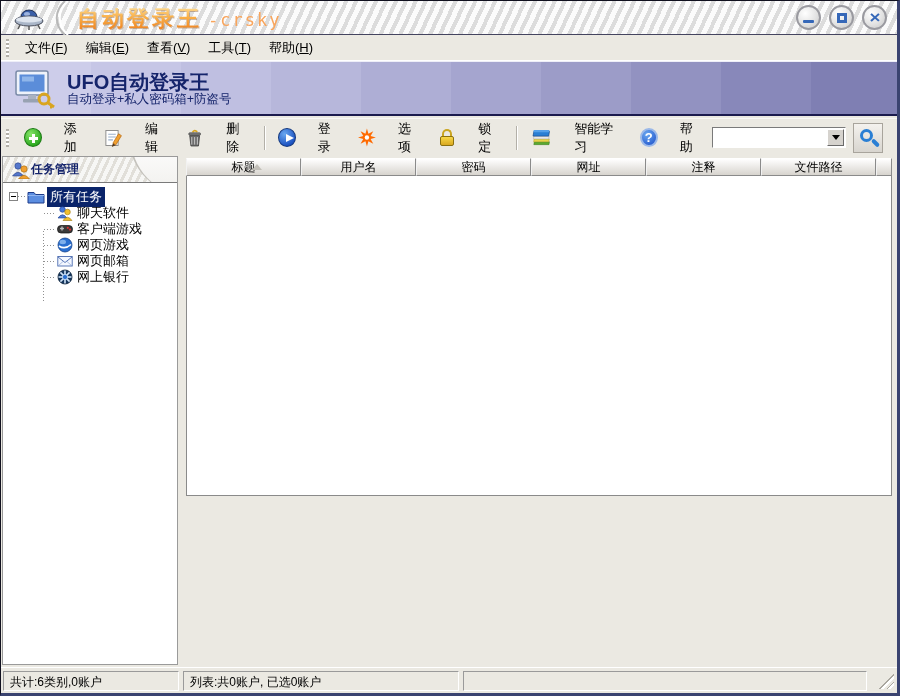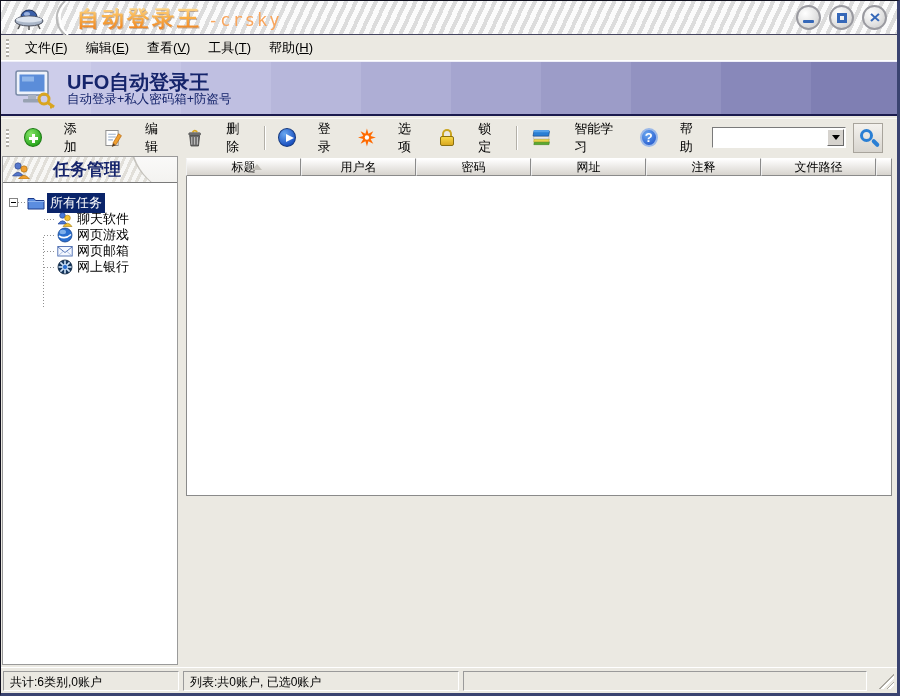--- a/index.html
+++ b/index.html
@@ -76,23 +76,23 @@
     display:flex;align-items:center;justify-content:center;position:relative;}
   .lens{width:13px;height:13px;border:3px solid #2a7fd4;border-radius:50%;margin:-4px 0 0 -4px;}
   .lens-handle{position:absolute;left:17px;top:17px;width:9px;height:4px;background:#2a7fd4;border-radius:2px;transform:rotate(45deg);}
   
   .left-panel{position:absolute;left:1px;top:155px;width:176px;bottom:28px;background:#fff;border:1px solid #9a9a9a;}
   .lp-header{position:relative;height:26px;overflow:hidden;border-bottom:1px solid #7a7a7a;
     background:repeating-linear-gradient(115deg,#f7f7f5 0 4px,#e1dfd9 4px 7px);
     display:flex;align-items:center;}
   .lp-swoosh{position:absolute;right:-22px;top:-20px;width:70px;height:58px;background:linear-gradient(#ffffff,#f0efec);
     border-left:2px solid #c4c2bc;border-radius:0 0 0 70px;}
-  .lp-title{margin-left:22px;font-size:17px;font-weight:bold;color:#15246b;position:relative;}
+  .lp-title{margin-left:0;font-size:12px;font-weight:bold;color:#15246b;position:relative;}
   .lp-icon{margin-left:8px;width:20px;height:18px;position:relative;}
-  .tree{position:relative;padding-top:5px;font-size:13px;margin-top:6px;}
+  .tree{position:relative;padding-top:5px;font-size:13px;}
   .vline{position:absolute;left:40px;top:48px;width:1px;height:72px;
     background:repeating-linear-gradient(180deg,#909090 0 1px,transparent 1px 3px);}
   .tree-root{display:flex;align-items:center;height:17px;padding-left:6px;}
   .expander{width:9px;height:9px;border:1px solid #848484;background:#fff;position:relative;flex:none;}
   .expander span{position:absolute;left:1px;top:3px;width:5px;height:1px;background:#000;}
   .stub{width:7px;height:1px;flex:none;background:repeating-linear-gradient(90deg,#909090 0 1px,transparent 1px 3px);}
   .stub2{width:12px;height:1px;flex:none;background:repeating-linear-gradient(90deg,#909090 0 1px,transparent 1px 3px);}
   .tree-root svg{margin:0 2px;flex:none;}
   .sel-label{background:#0a246a;color:#fff;padding:1px 3px;white-space:nowrap;}
   .tree-child{display:flex;align-items:center;height:16px;padding-left:41px;position:relative;}
@@ -289,20 +289,31 @@
           <circle cx="5.5" cy="4.5" r="2.8" fill="#4a7ad8" stroke="#1c3a8a" stroke-width="0.6"></circle>
           <path d="M1,13 q4.5,-6.5 9,0 z" fill="#4a7ad8" stroke="#1c3a8a" stroke-width="0.6"></path>
           <circle cx="10.5" cy="7" r="2.8" fill="#f2c030" stroke="#a07810" stroke-width="0.6"></circle>
           <path d="M6,15.5 q4.5,-6.5 9,0 z" fill="#f2c030" stroke="#a07810" stroke-width="0.6"></path>
         </svg>
         <span class="lbl">聊天软件</span>
       </div>
       <div class="tree-child">
         <span class="stub2"></span>
         <svg width="16" height="16" viewBox="0 0 16 16">
+          <rect x="0.5" y="4.5" width="15" height="7.5" rx="3.5" fill="#3a3a3a" stroke="#111" stroke-width="0.7"></rect>
+          <rect x="3" y="6.8" width="4" height="1.4" fill="#bbb"></rect>
+          <rect x="4.3" y="5.5" width="1.4" height="4" fill="#bbb"></rect>
+          <circle cx="10.8" cy="6.8" r="1.1" fill="#e03030"></circle>
+          <circle cx="13" cy="8.6" r="1.1" fill="#e03030"></circle>
+        </svg>
+        <span class="lbl">客户端游戏</span>
+      </div>
+      <div class="tree-child">
+        <span class="stub2"></span>
+        <svg width="16" height="16" viewBox="0 0 16 16">
           <circle cx="8" cy="8" r="7" fill="#2a6fd0" stroke="#14418a" stroke-width="0.8"></circle>
           <ellipse cx="5.8" cy="5" rx="3.2" ry="2.2" fill="#7fb0ec"></ellipse>
           <path d="M2,9 q6,4 12,-1.5" stroke="#fff" stroke-width="1.6" fill="none"></path>
         </svg>
         <span class="lbl">网页游戏</span>
       </div>
       <div class="tree-child">
         <span class="stub2"></span>
         <svg width="16" height="16" viewBox="0 0 16 16">
           <rect x="0.8" y="3.5" width="14.4" height="9.5" fill="#f4f8ff" stroke="#4a6ab0" stroke-width="0.9"></rect>

